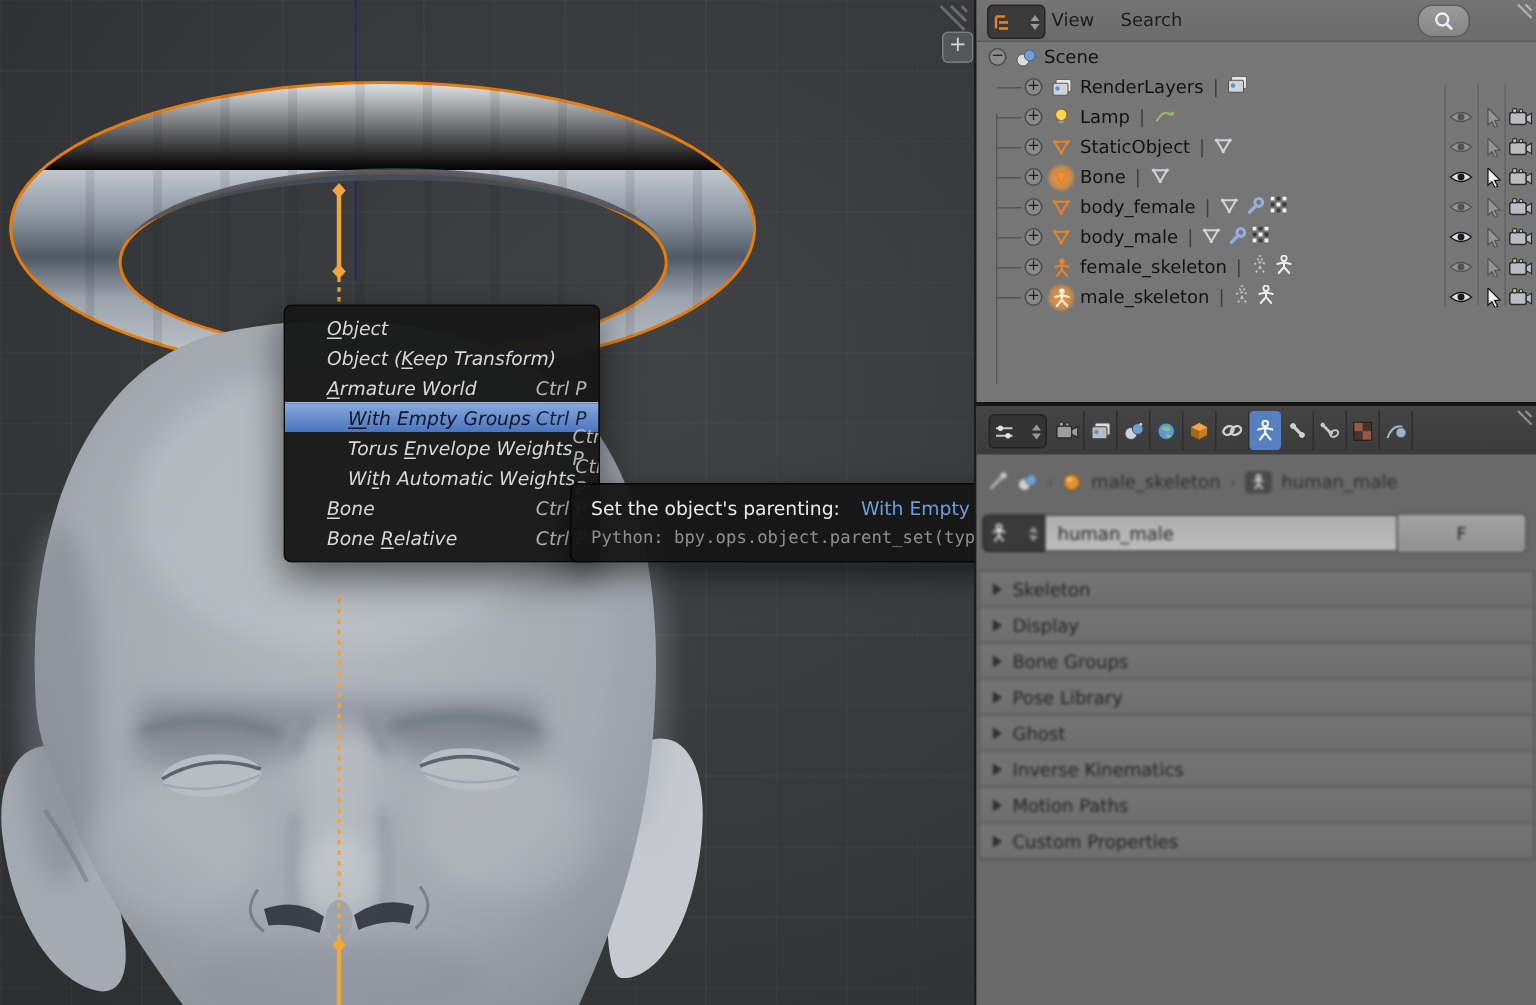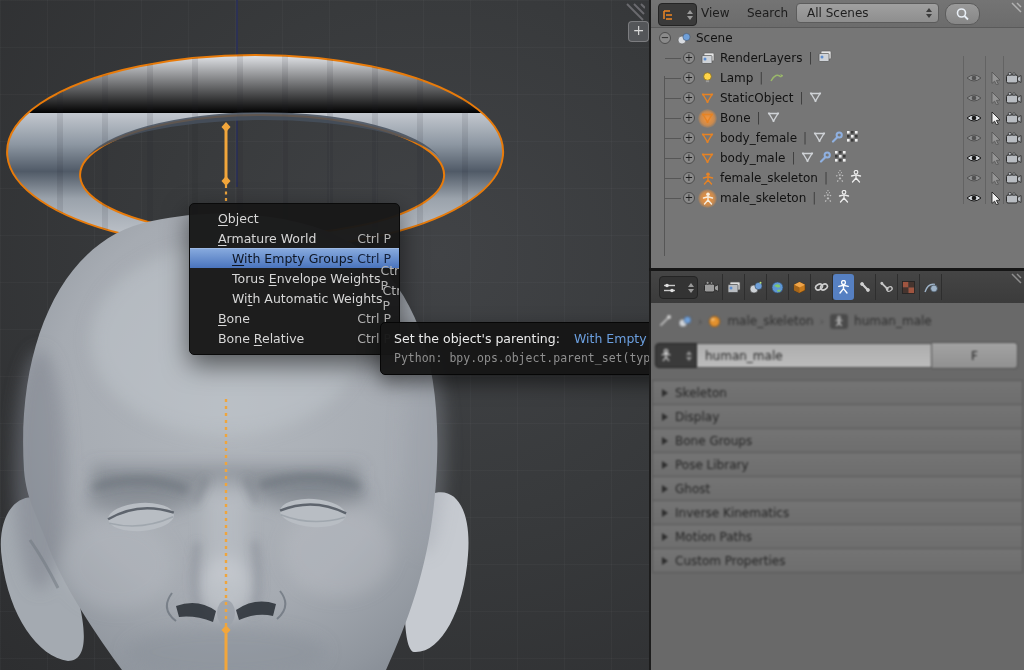--- a/index.html
+++ b/index.html
@@ -22,23 +22,23 @@
     color:#d8d8d8;font-size:14px;line-height:17px;text-align:center;}
   
   #menu{position:absolute;left:189px;top:203px;width:209px;z-index:30;
     background:rgba(24,24,24,.97);border:1px solid #0a0a0a;border-radius:5px;
     box-shadow:0 10px 26px rgba(0,0,0,.55);overflow:hidden;}
   #menu .m-title{height:25px;line-height:25px;padding:0 12px;color:#9b9b9b;font-size:12px;
     background:#242424;border-bottom:1px solid #0e0e0e;}
   #menu .m-items{padding:4px 0 6px 0;}
   .m-item{display:flex;align-items:center;height:20px;font-size:12.5px;color:#d7d7d7;padding:0 8px 0 28px;}
   .m-item.indent{padding-left:42px;}
-  .m-item .lab{white-space:pre;}
+  .m-item .lab{white-space:pre;font-style:italic;}
   .m-item .key{text-decoration:underline;text-underline-offset:2px;}
-  .m-item .sc{margin-left:auto;color:#b3b3b3;}
+  .m-item .sc{margin-left:auto;color:#b3b3b3;font-style:italic;}
   .m-item.hl{background:linear-gradient(#86a9dd,#4a74bd);color:#0e1624;border-top:1px solid #9db9e4;height:19px;}
   .m-item.hl .sc{color:#13203a;}
   
   #tooltip{position:absolute;left:380px;top:322px;width:330px;z-index:40;
     background:rgba(22,22,22,.96);border:1px solid #060606;border-radius:5px;
     box-shadow:0 8px 20px rgba(0,0,0,.5);padding:8px 13px 9px 13px;white-space:nowrap;overflow:hidden;}
   #tooltip .t1{font-size:12.5px;color:#ebebeb;}
   #tooltip .t1 .tv{color:#6b9fdf;margin-left:14px;}
   #tooltip .t2{margin-top:5px;font-family:"DejaVu Sans Mono","Liberation Mono",monospace;
     font-size:11.5px;color:#8f8f8f;}
@@ -222,20 +222,24 @@
     <div class="vp-plus">+</div>
   </div>
 
   <div id="menu">
     <div class="m-items">
       <div class="m-item">
         <span class="lab"><span></span><span class="key">O</span><span>bject</span></span>
         <span class="sc"></span>
         </div>
       <div class="m-item">
+        <span class="lab"><span>Object (</span><span class="key">K</span><span>eep Transform)</span></span>
+        <span class="sc"></span>
+        </div>
+      <div class="m-item">
         <span class="lab"><span></span><span class="key">A</span><span>rmature World</span></span>
         <span class="sc">Ctrl P</span>
         </div>
       <div class="m-item indent hl">
         <span class="lab"><span></span><span class="key">W</span><span>ith Empty Groups</span></span>
         <span class="sc">Ctrl P</span>
         </div>
       <div class="m-item indent">
         <span class="lab"><span>Torus </span><span class="key">E</span><span>nvelope Weights</span></span>
         <span class="sc">Ctrl P</span>
@@ -273,27 +277,20 @@
                 <line x1="2" y1="3" x2="2" y2="11"></line>
               </g>
           </svg>
           <span class="updown">
               <i class="u"></i>
               <i class="d"></i>
             </span>
         </div>
         <div class="ol-menu" style="left:50px">View</div>
         <div class="ol-menu" style="left:96px">Search</div>
-        <div class="scene-select">
-          <span>All Scenes</span>
-          <span class="updown">
-              <i class="u"></i>
-              <i class="d"></i>
-            </span>
-        </div>
         <div class="search-btn">
           <svg width="15" height="14">
             <circle cx="6.5" cy="6" r="4" fill="none" stroke="#e9eff6" stroke-width="1.6"></circle>
             <line x1="9.5" y1="9" x2="13" y2="12.5" stroke="#e9eff6" stroke-width="1.8"></line>
           </svg>
         </div>
         <svg class="corner-panel" width="16" height="16">
           <g stroke="rgba(255,255,255,.45)" stroke-width="1.5">
               <line x1="6" y1="1" x2="15" y2="10"></line>
               <line x1="11" y1="1" x2="15" y2="5"></line>

